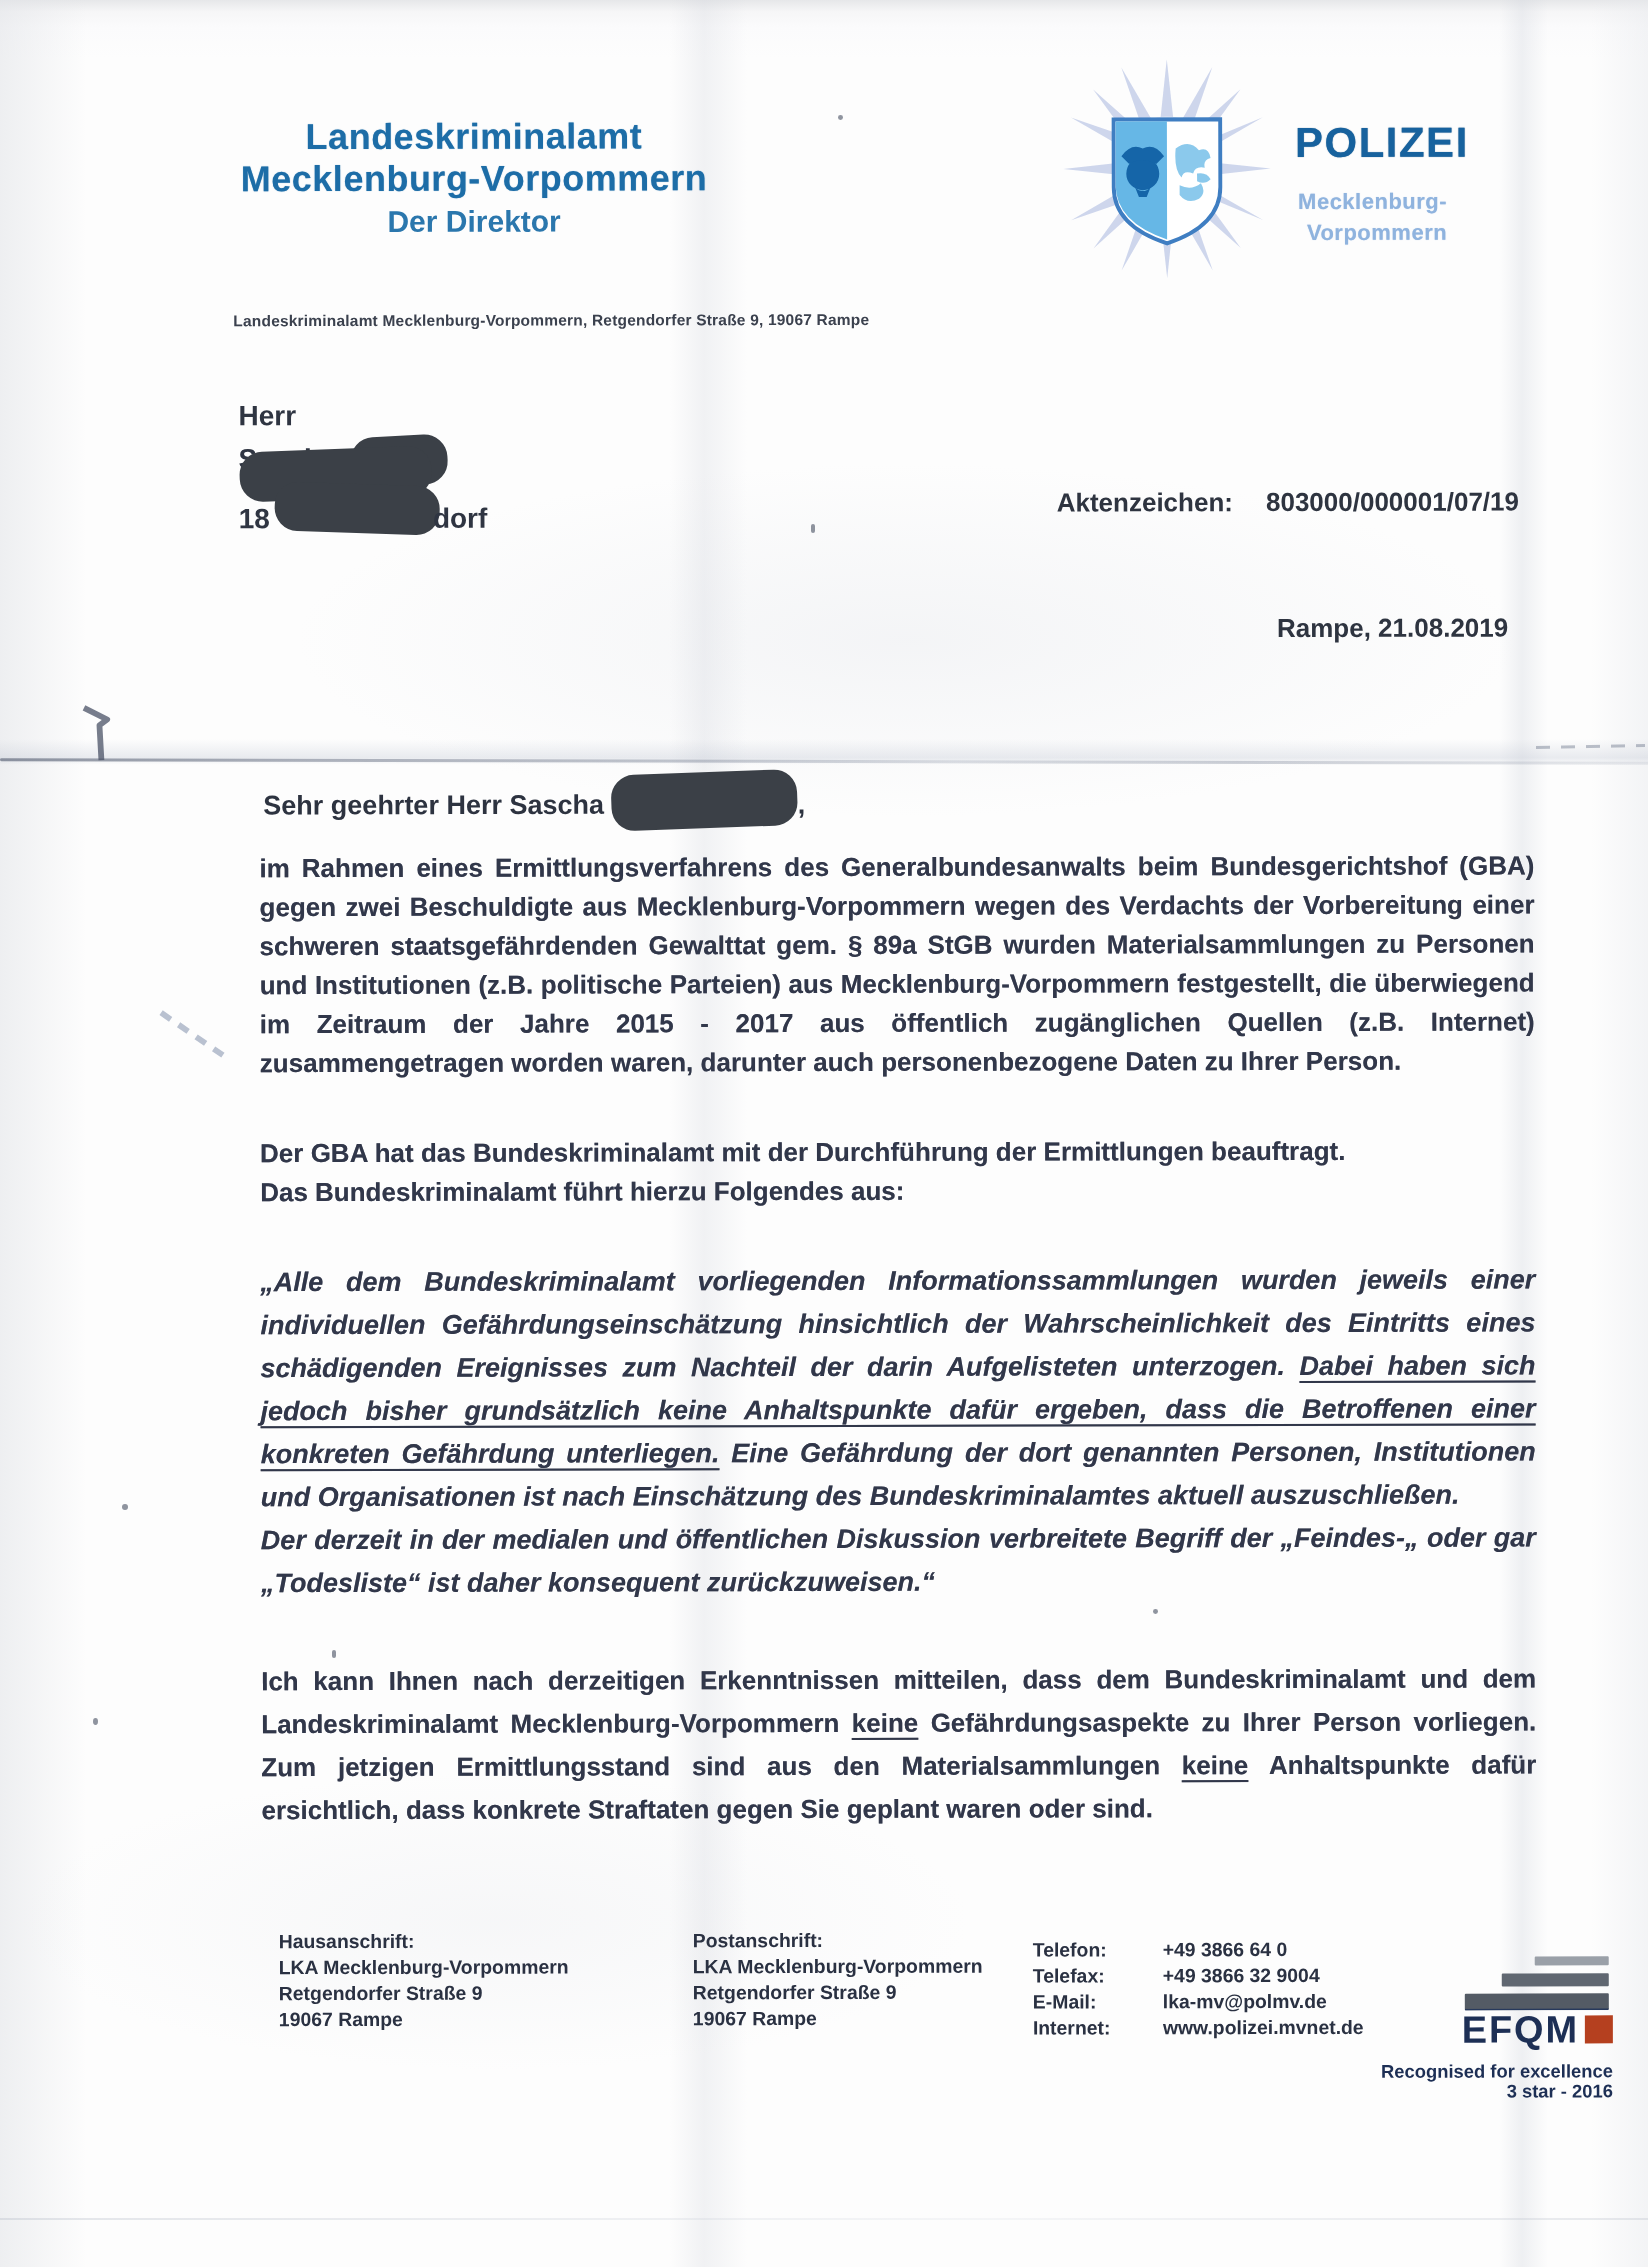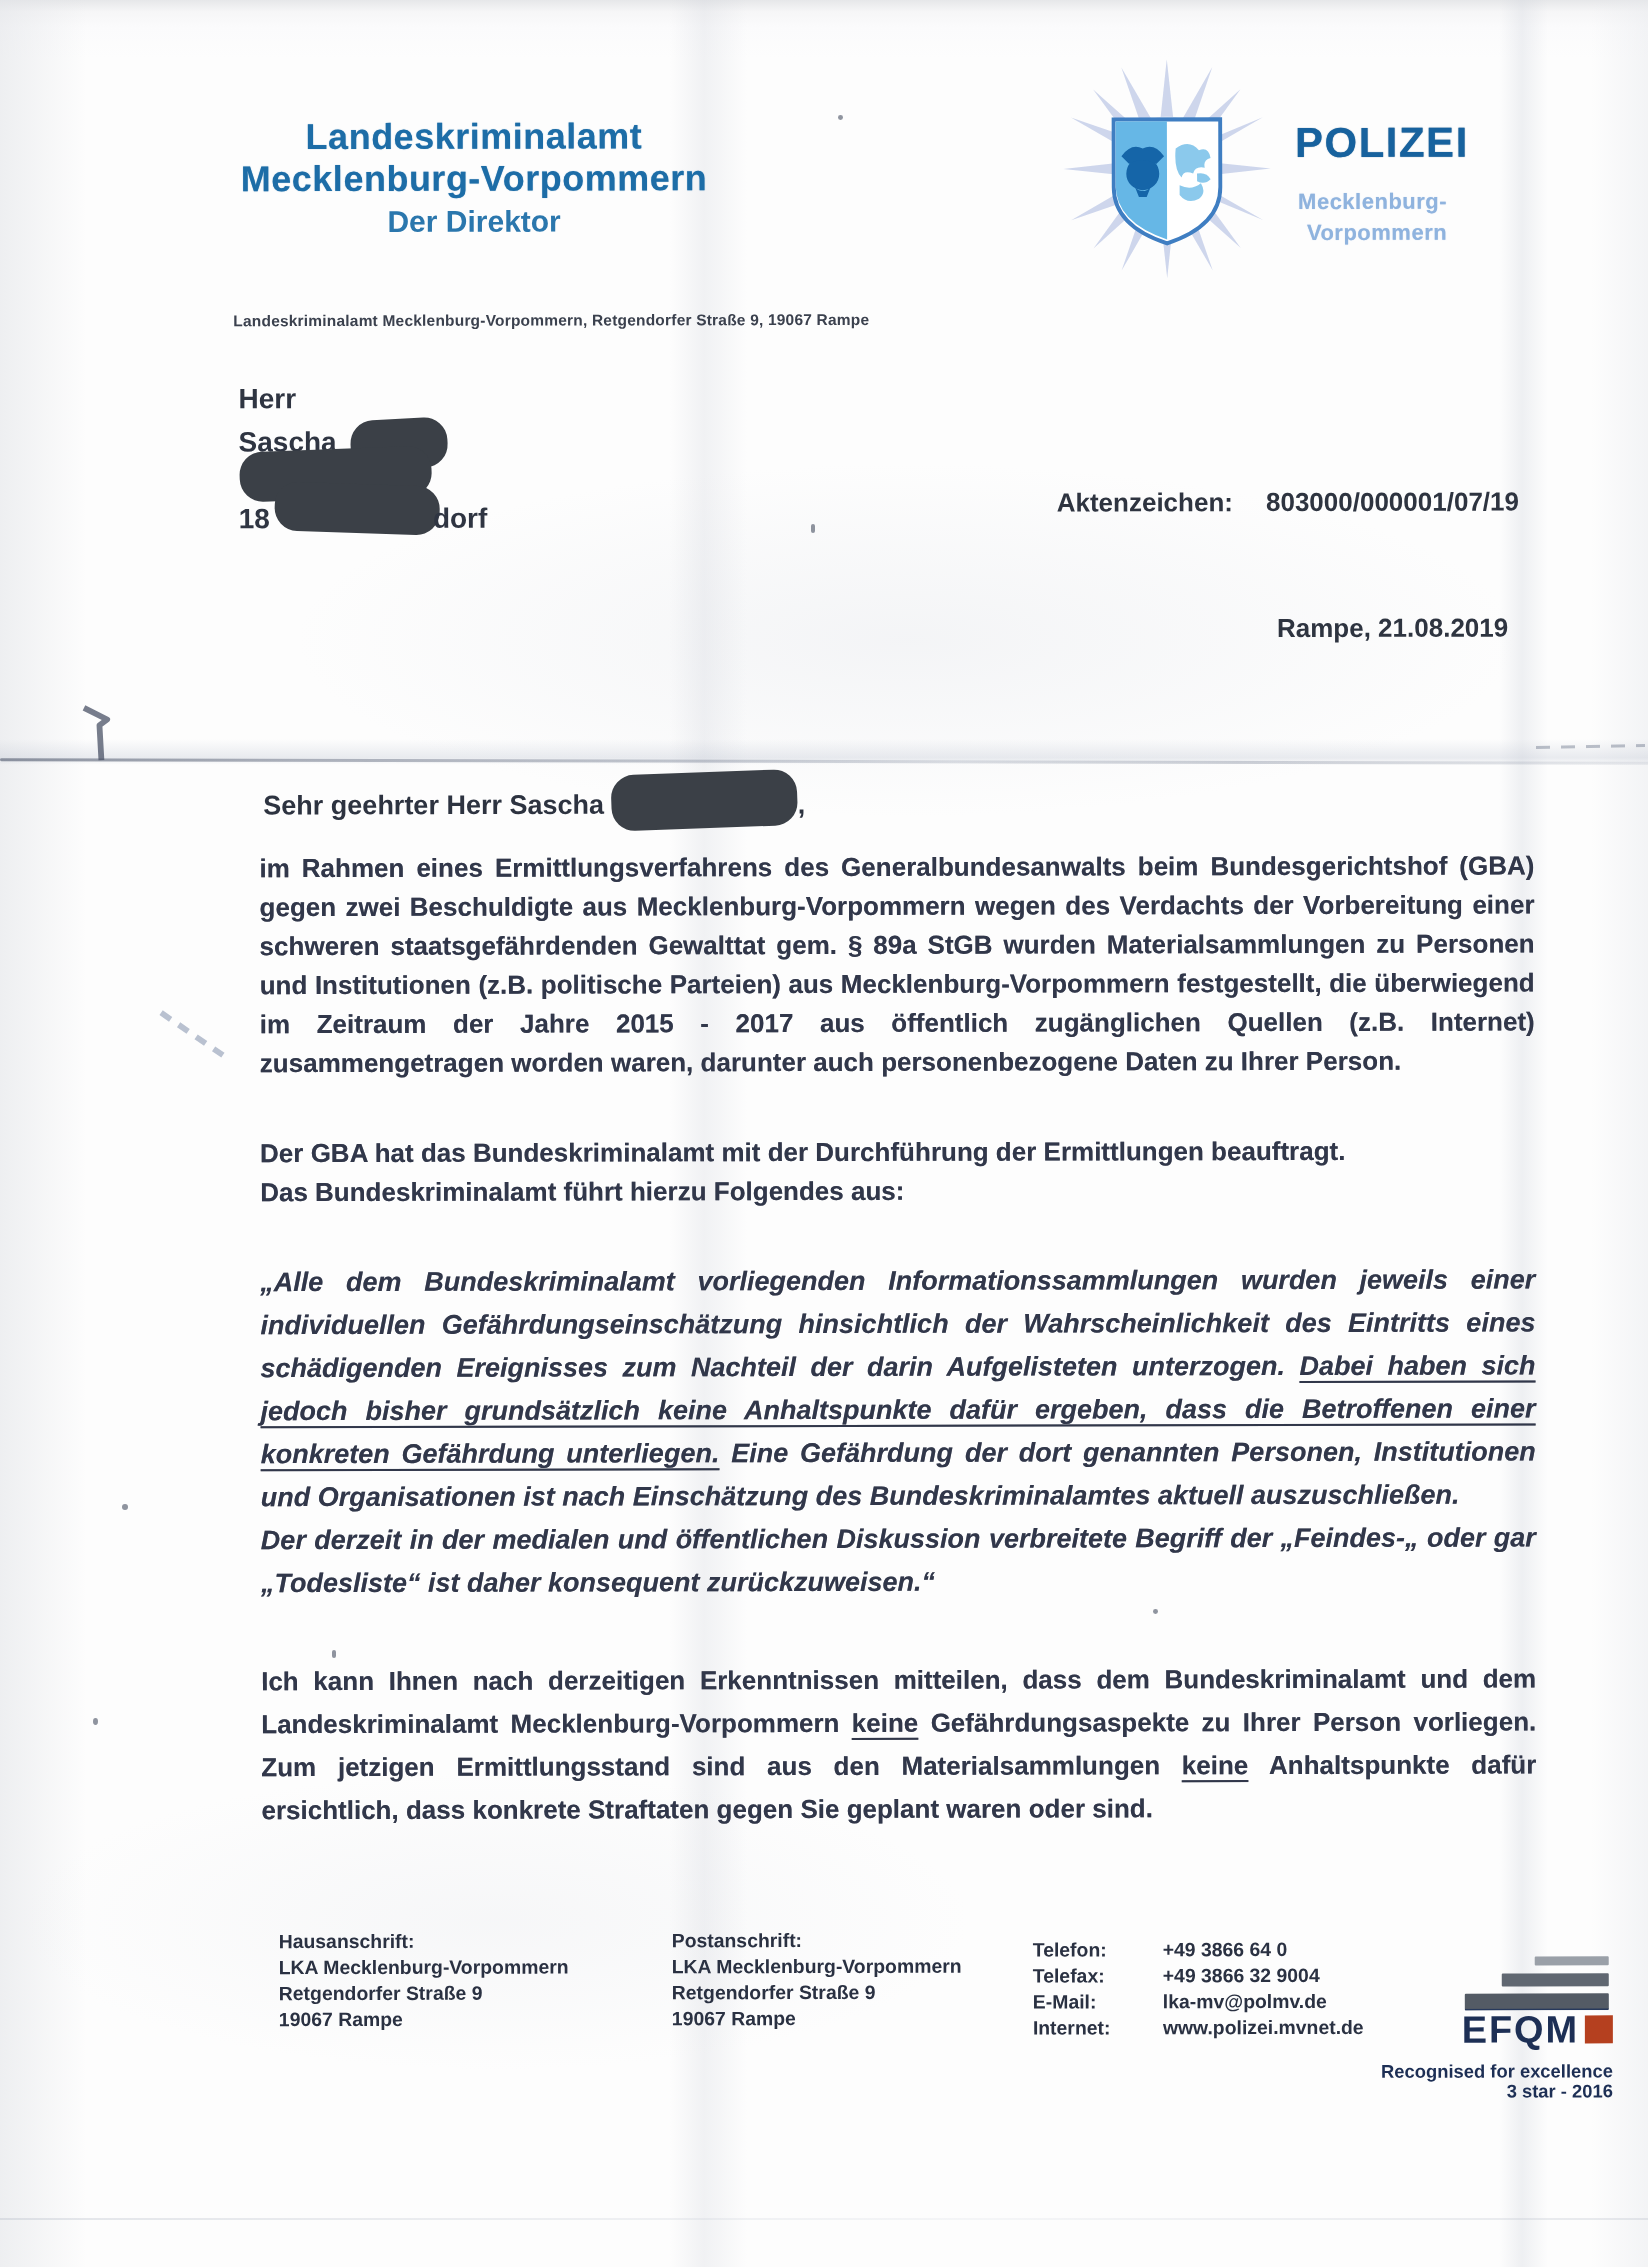--- a/index.html
+++ b/index.html
@@ -51,42 +51,42 @@
     color:#3b414e;letter-spacing:0.2px;}
 
   
   .star-wrap{position:absolute;left:1065px;top:60px;width:208px;height:219px;}
   .brand{position:absolute;left:1297px;top:120px;font-size:42px;font-weight:800;color:#17629e;
     letter-spacing:1.5px;text-shadow:0 0 1px rgba(12,70,120,.7);}
   .brand-region{position:absolute;left:1300px;top:187px;font-size:22px;line-height:31px;
     font-weight:800;color:#8fb3de;letter-spacing:0.5px;text-shadow:0 0 1px rgba(143,179,222,.6);text-align:right;}
 
   
-  .recipient{position:absolute;left:240px;top:377px;font-size:28px;line-height:41px;
+  .recipient{position:absolute;left:240px;top:394px;font-size:28px;line-height:41px;
     font-weight:600;color:#2f3542;}
   .redact{position:absolute;background:#3b4047;border-radius:23px;}
   .redact-inline{display:inline-block;background:#3b4047;border-radius:23px;vertical-align:middle;}
   .file-ref{position:absolute;left:1058px;top:488px;font-size:26px;font-weight:600;color:#2e3440;}
   .file-ref .val{margin-left:33px;}
   .place-date{position:absolute;left:1278px;top:614px;font-size:26px;font-weight:600;color:#2e3440;}
 
   
   .salutation{position:absolute;left:264px;top:784px;font-size:27px;font-weight:600;color:#2d3340;}
   .para{position:absolute;left:260px;width:1275px;font-size:26px;font-weight:600;
     color:#31374a;text-align:justify;text-shadow:0 0 0.4px rgba(44,50,66,.55);}
   .p1{top:848px;line-height:39px;}
   .p2{top:1133px;line-height:39px;text-align:left;}
   .quote{top:1260px;line-height:43px;font-style:italic;font-size:27px;}
   .closing{top:1659px;line-height:43px;}
   .u{text-decoration:underline;text-decoration-thickness:2.4px;text-underline-offset:5.8px;}
 
   
   .footer-col{position:absolute;top:1927px;font-size:19.4px;line-height:26px;font-weight:700;color:#2a3142;}
   .fc1{left:277px;}
-  .fc2{left:670px;}
+  .fc2{left:691px;}
   .fc3{left:1031px;top:1937px;}
   .fc3 .row{display:flex;gap:36px;}
   .fc3 .lbl{width:94px;}
   
   .efqm{position:absolute;left:1376px;top:1952px;width:235px;}
   .efqm-bars{position:relative;height:60px;}
   .efqm-bar{position:absolute;right:3.9px;border-radius:1px;}
   .bar1{top:5.8px;width:74px;height:9.7px;background:#9aa0a8;}
   .bar2{top:23px;width:107px;height:12.6px;background:#606771;}
   .bar3{top:43px;width:144px;height:14.6px;background:#545b65;border-bottom:2.9px solid #27395c;}

